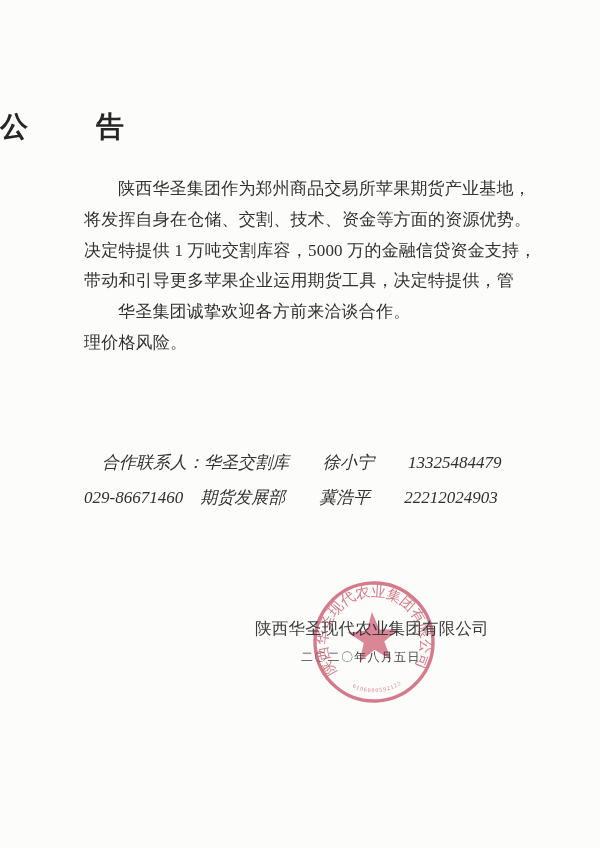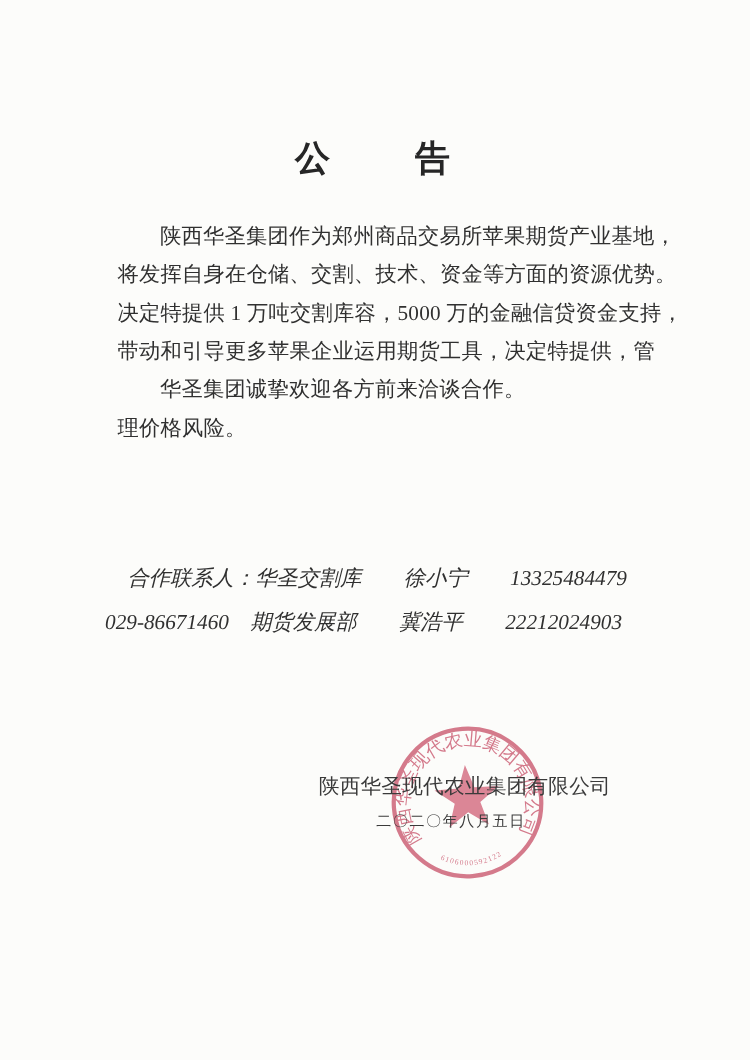--- a/index.html
+++ b/index.html
@@ -11,35 +11,34 @@
   .page{
     position:relative;
     width:600px;height:848px;
     background:#fcfcfa;
     overflow:hidden;
     color:#2e2e2e;
   }
   .doc-title{
     position:absolute;
     top:108px;left:0;width:600px;
-    text-align:center;
+    text-align:left;
     font-size:28px;
     font-weight:600;
     letter-spacing:4px;
     white-space:pre;
     color:#262626;
   }
   .body-block{
     position:absolute;
     top:174px;left:84px;width:440px;
     font-size:17px;
     line-height:30.8px;
     letter-spacing:0.2px;
     color:#303030;
-    margin-left:10px;
   }
   .body-line{white-space:pre;}
   .body-line.indent{text-indent:34px;}
   .contact-block{
     position:absolute;
     top:446px;left:84px;width:440px;
     font-size:17px;
     line-height:34.6px;
     color:#303030;
     font-style:italic;

